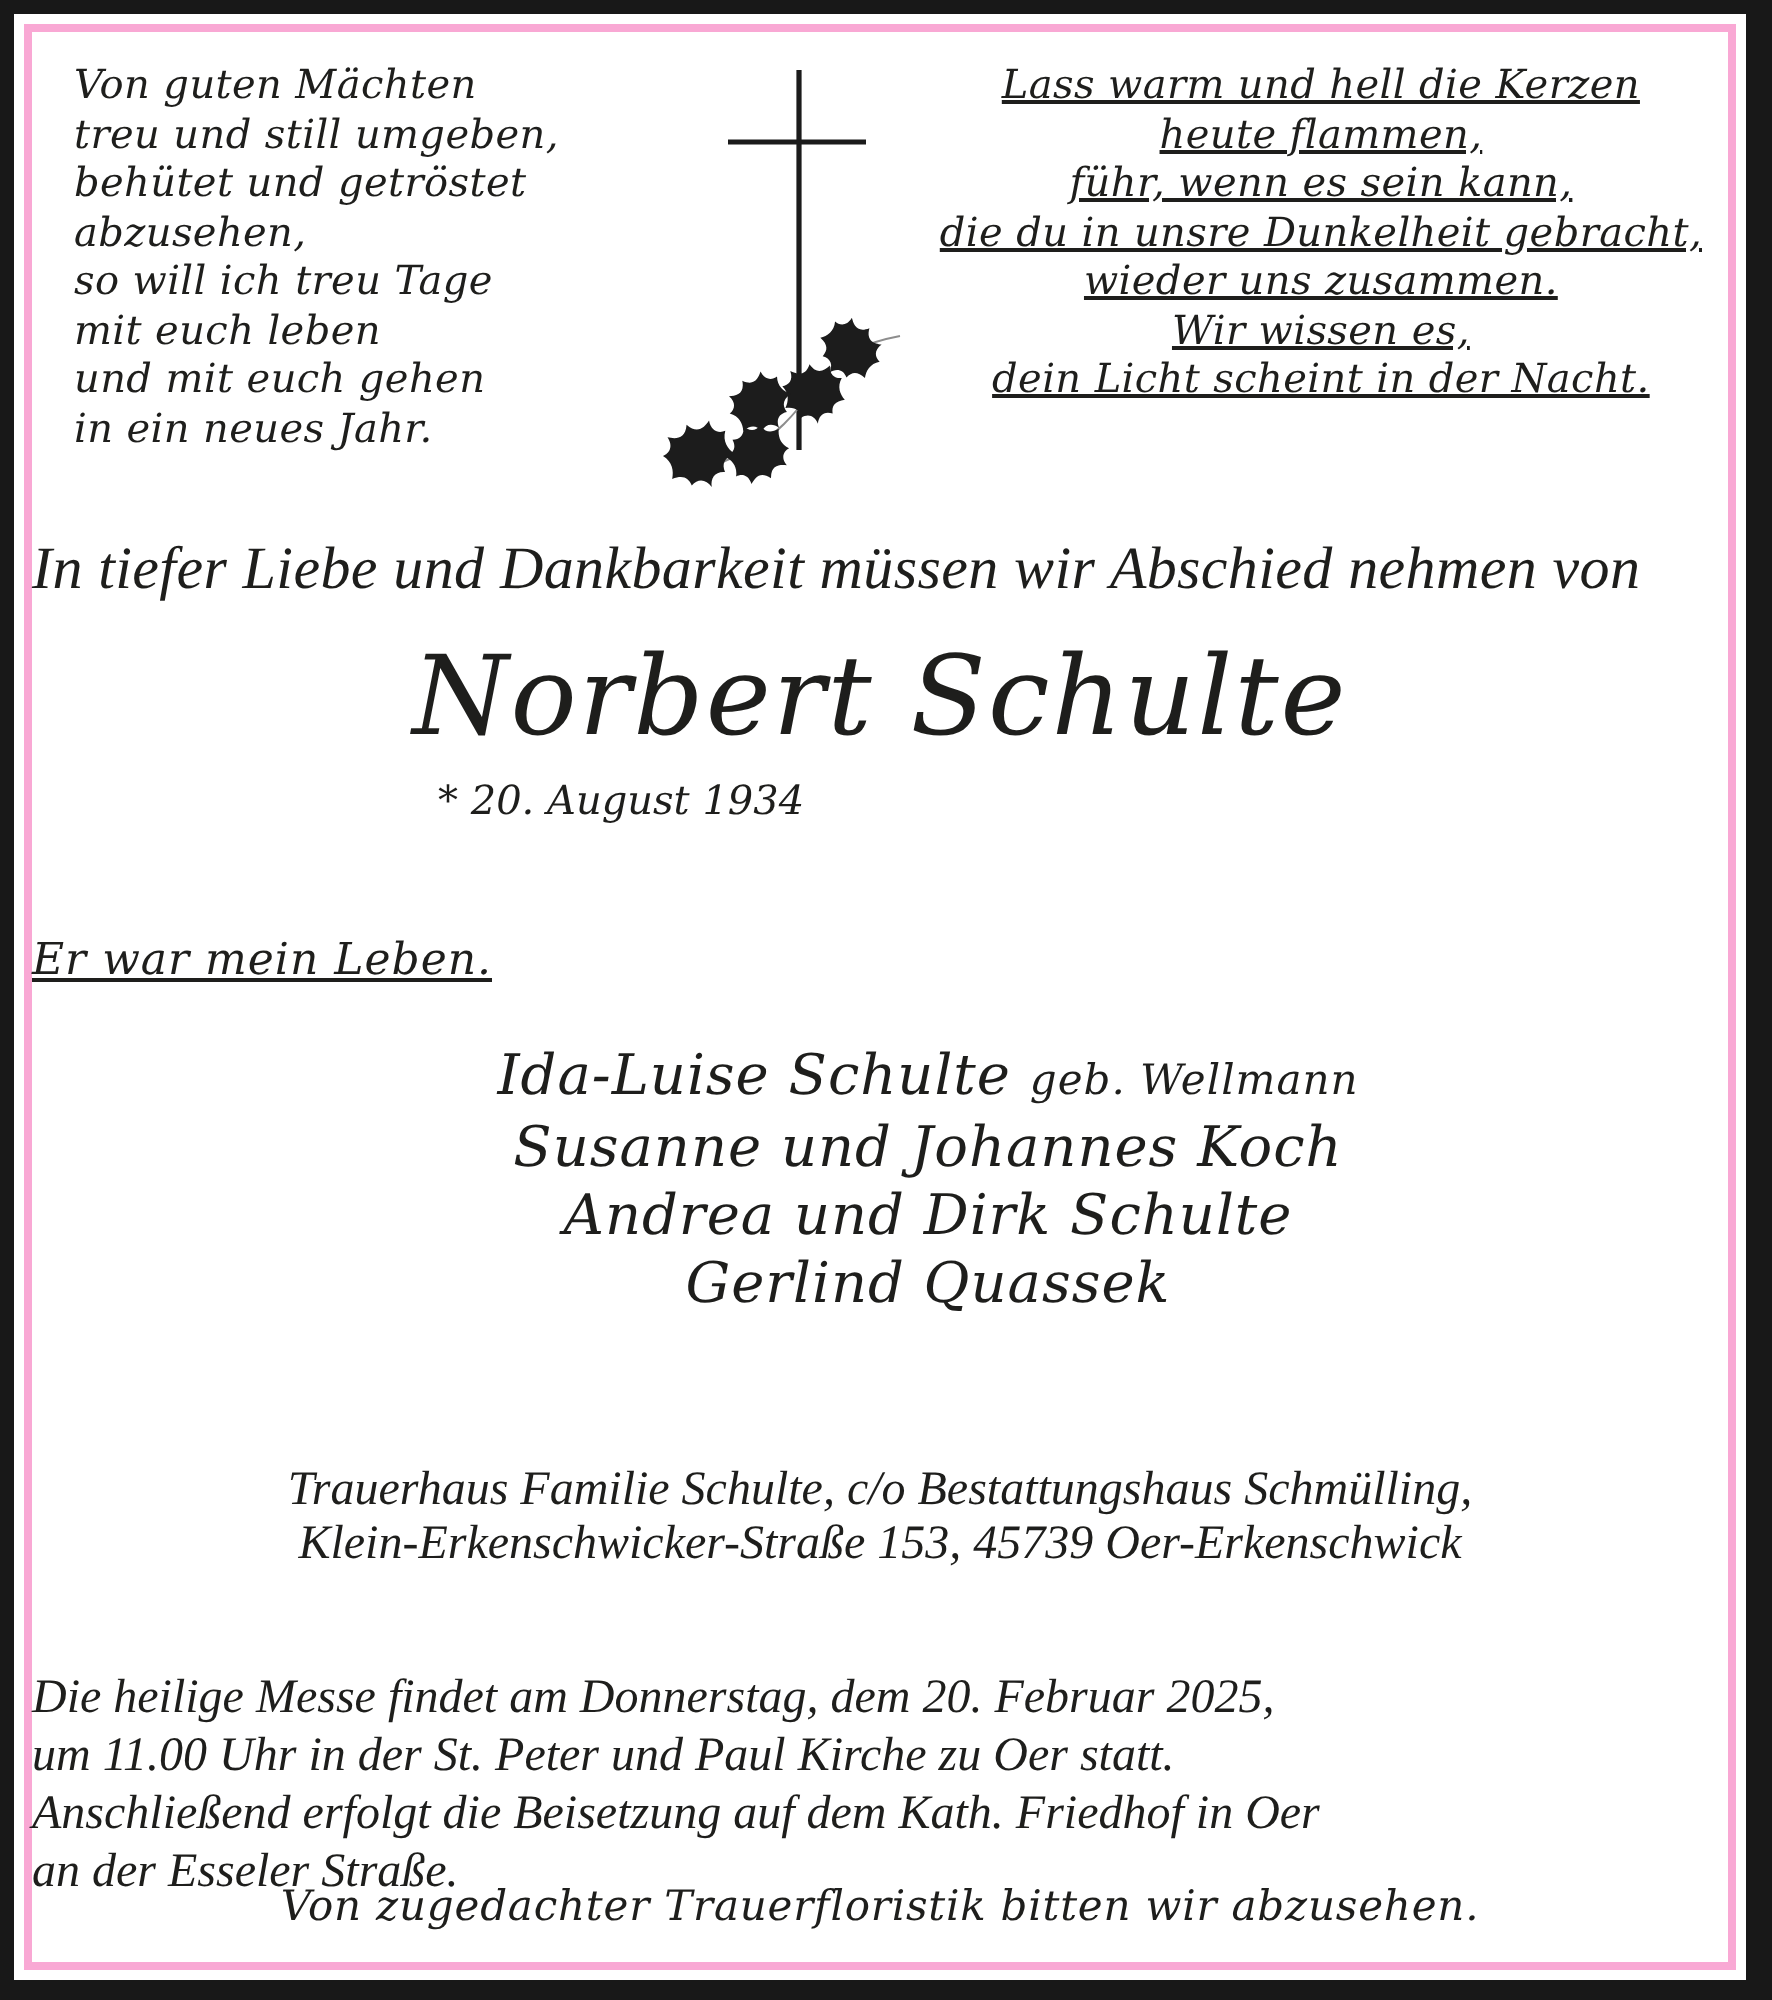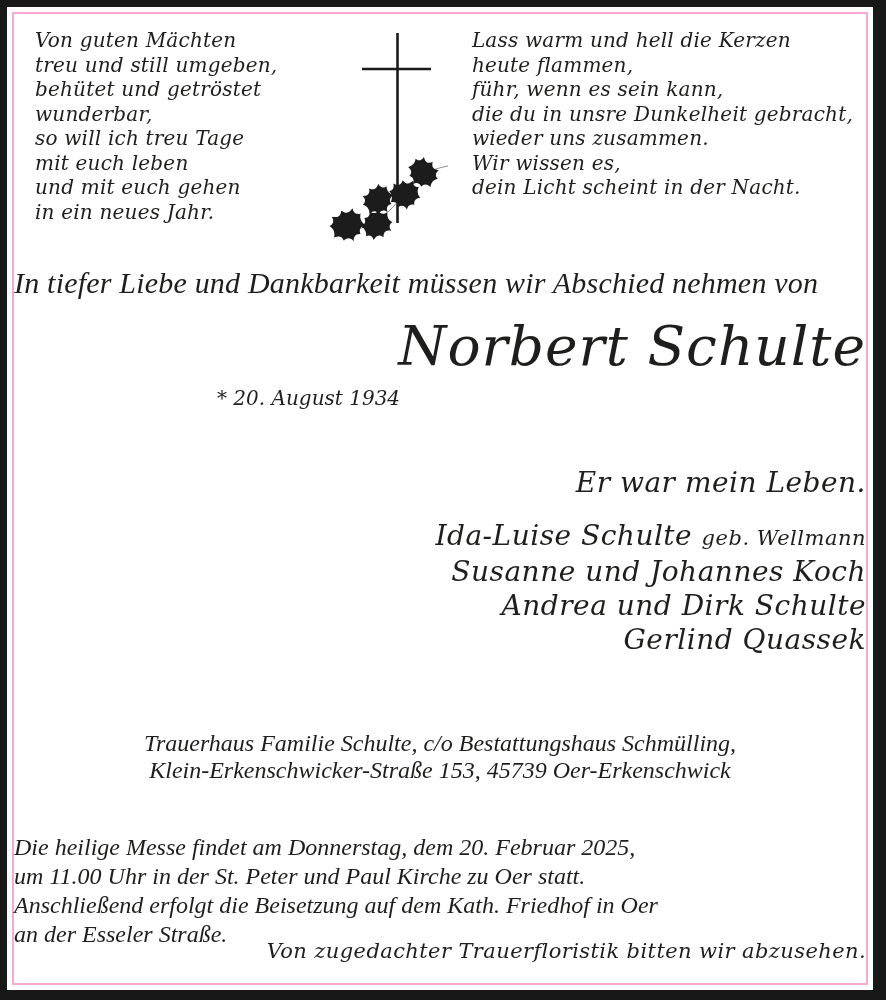--- a/index.html
+++ b/index.html
@@ -12,83 +12,85 @@
     background: #181818;
   }
   .card {
     position: absolute;
     left: 7px; top: 7px; right: 13px; bottom: 10px;
     background: #ffffff;
   }
   .inner-border {
     position: absolute;
     inset: 5px;
-    border: 2px solid #f9a8d4;
+    border: 4px solid #f9a8d4;
   }
   .content {
     position: absolute;
     inset: 0;
     color: #1e1e1c;
   }
 
   .f-book { font-family: "DejaVu Serif", serif; font-style: italic; text-align: right; }
   .f-cond { font-family: "Liberation Serif", serif; font-style: italic; }
 
   .poem {
     position: absolute;
     top: 14px;
     font-size: 20px;
     line-height: 24.5px;
     letter-spacing: 0.2px;
   }
   .poem-left  { left: 21px; text-align: left; }
-  .poem-right { right: 13px; text-align: left; }
+  .poem-right { right: 13px; text-align: center; text-decoration: underline; }
 
   .cross-art {
     position: absolute;
     left: 306px; top: 6px;
     width: 160px; height: 230px;
   }
 
   .intro {
     position: absolute;
     top: 252px; left: 0; right: 0;
     font-size: 30px;
     letter-spacing: 0.2px;
   }
 
   .name {
     position: absolute;
     top: 300px; left: 0; right: 0;
+    text-align: center;
     font-size: 55px;
     font-weight: normal;
     letter-spacing: 1px;
   }
 
   .dates {
     position: absolute;
     top: 372px; left: 203px;
     width: 446px;
     display: flex;
     justify-content: space-between;
     font-size: 20px;
   }
 
   .dedication {
     position: absolute;
     top: 452px; left: 0; right: 0;
-    text-align: right;
-    font-size: 28px;
+    text-align: left;
+    font-size: 22px;
     letter-spacing: 0.5px;
+    text-decoration: underline;
   }
 
   .mourners {
     position: absolute;
     top: 505px; left: 0; right: 0;
-    text-align: right;
+    text-align: center;
     font-size: 28px;
     line-height: 34px;
     letter-spacing: 0.5px;
     padding-left: 48px;
   }
   .mourners .suffix { font-size: 21px; }
 
   .address {
     position: absolute;
     top: 716px; left: 0; right: 0;
@@ -102,37 +104,38 @@
     top: 803px; left: 0; right: 0;
     text-align: left;
     font-size: 24px;
     line-height: 29px;
     margin-top: 16px;
   }
 
   .floristry {
     position: absolute;
     top: 925px; left: 0; right: 0;
+    text-align: center;
     font-size: 21px;
     letter-spacing: 0.4px;
   }
 </style>
 </head>
 <body>
 
 <div class="page">
   <div class="card">
     <div class="inner-border">
       <div class="content">
 
         <div class="poem poem-left f-book">
           <div>Von guten Mächten</div>
           <div>treu und still umgeben,</div>
           <div>behütet und getröstet</div>
-          <div>wunderbar,</div>
+          <div>abzusehen,</div>
           <div>so will ich treu Tage</div>
           <div>mit euch leben</div>
           <div>und mit euch gehen</div>
           <div>in ein neues Jahr.</div>
         </div>
 
         <svg class="cross-art" viewBox="0 0 160 230" xmlns="http://www.w3.org/2000/svg">
           <defs>
             <path id="ivy" d="M0,-16 C3,-10 7,-12 10,-14 C9,-9 12,-7 15,-7 C12,-3 13,1 15,4 C10,4 8,6 8,10 C4,8 1,10 0,14 C-1,10 -4,8 -8,10 C-8,6 -10,4 -15,4 C-13,1 -12,-3 -15,-7 C-12,-7 -9,-9 -10,-14 C-7,-12 -3,-10 0,-16 Z"></path>
           </defs>

